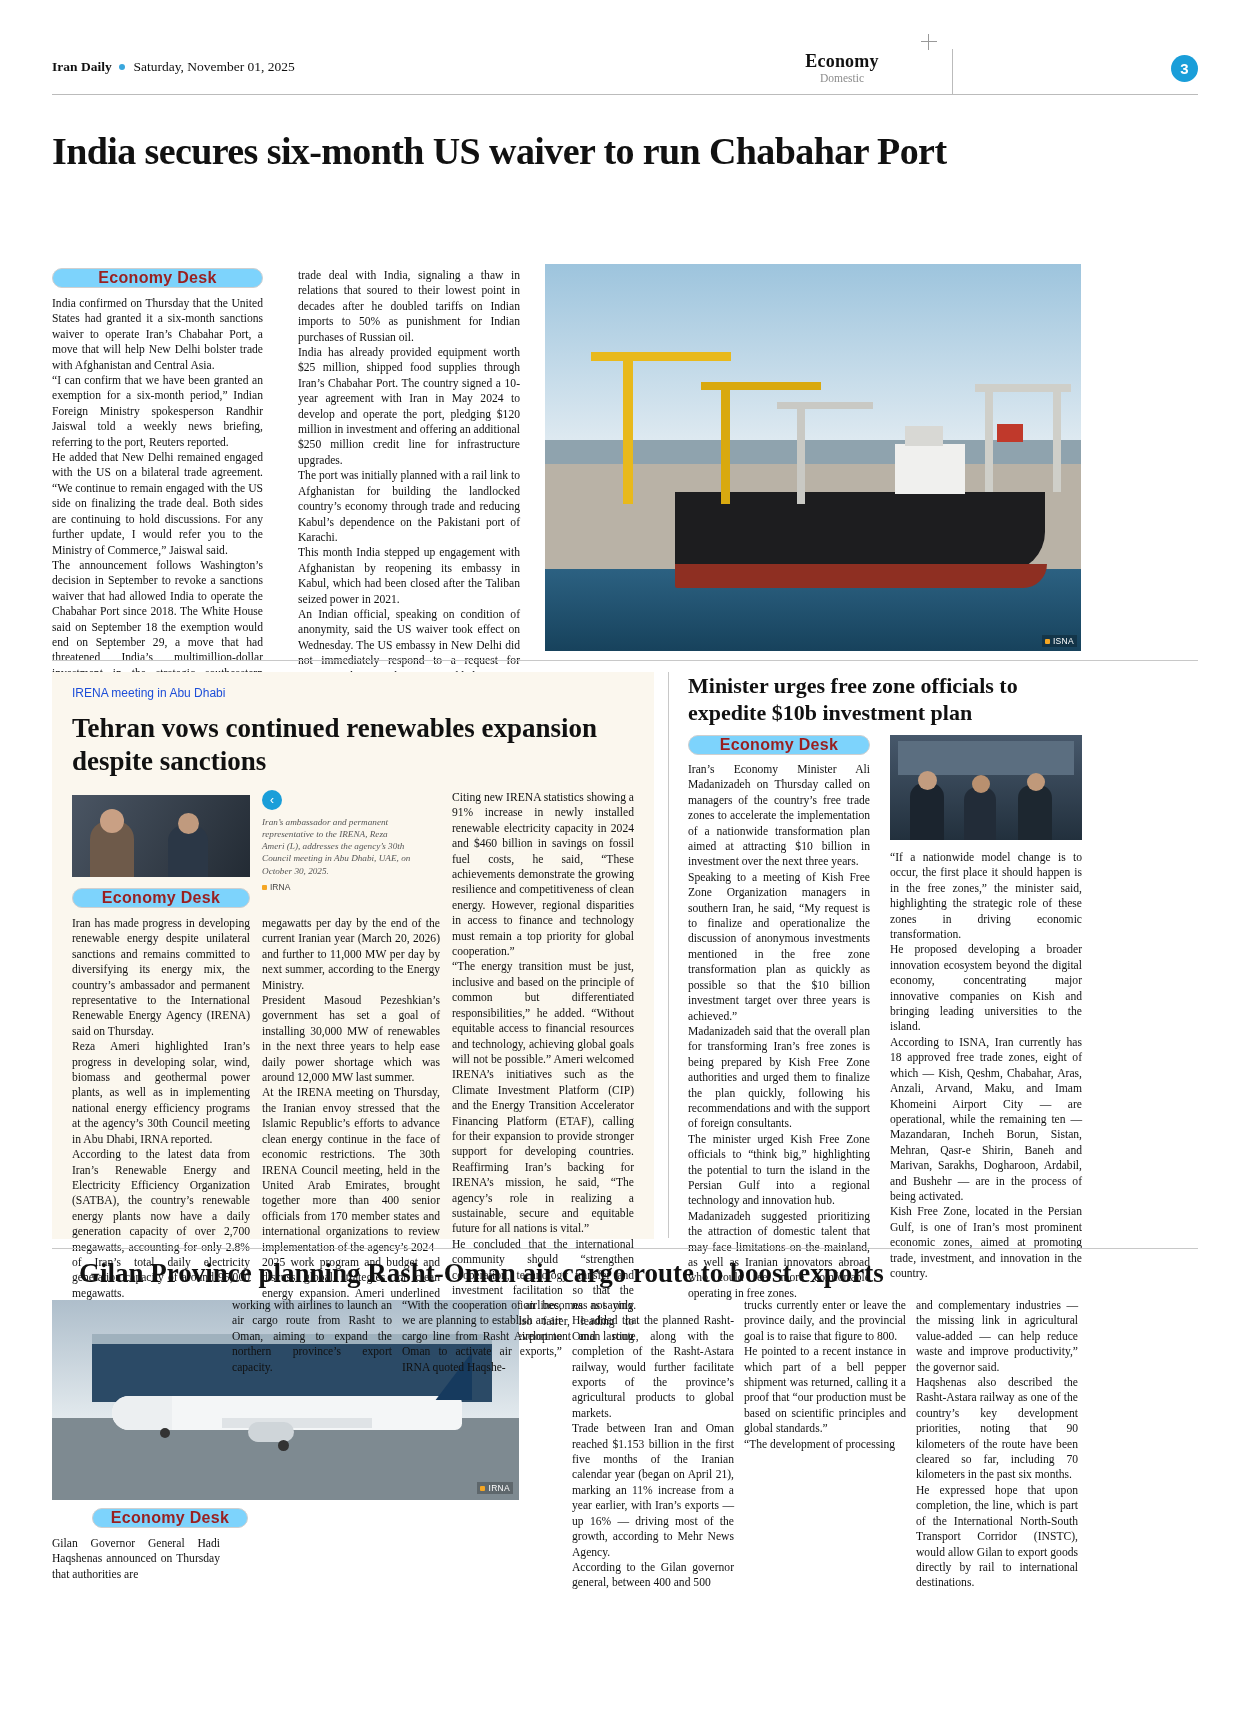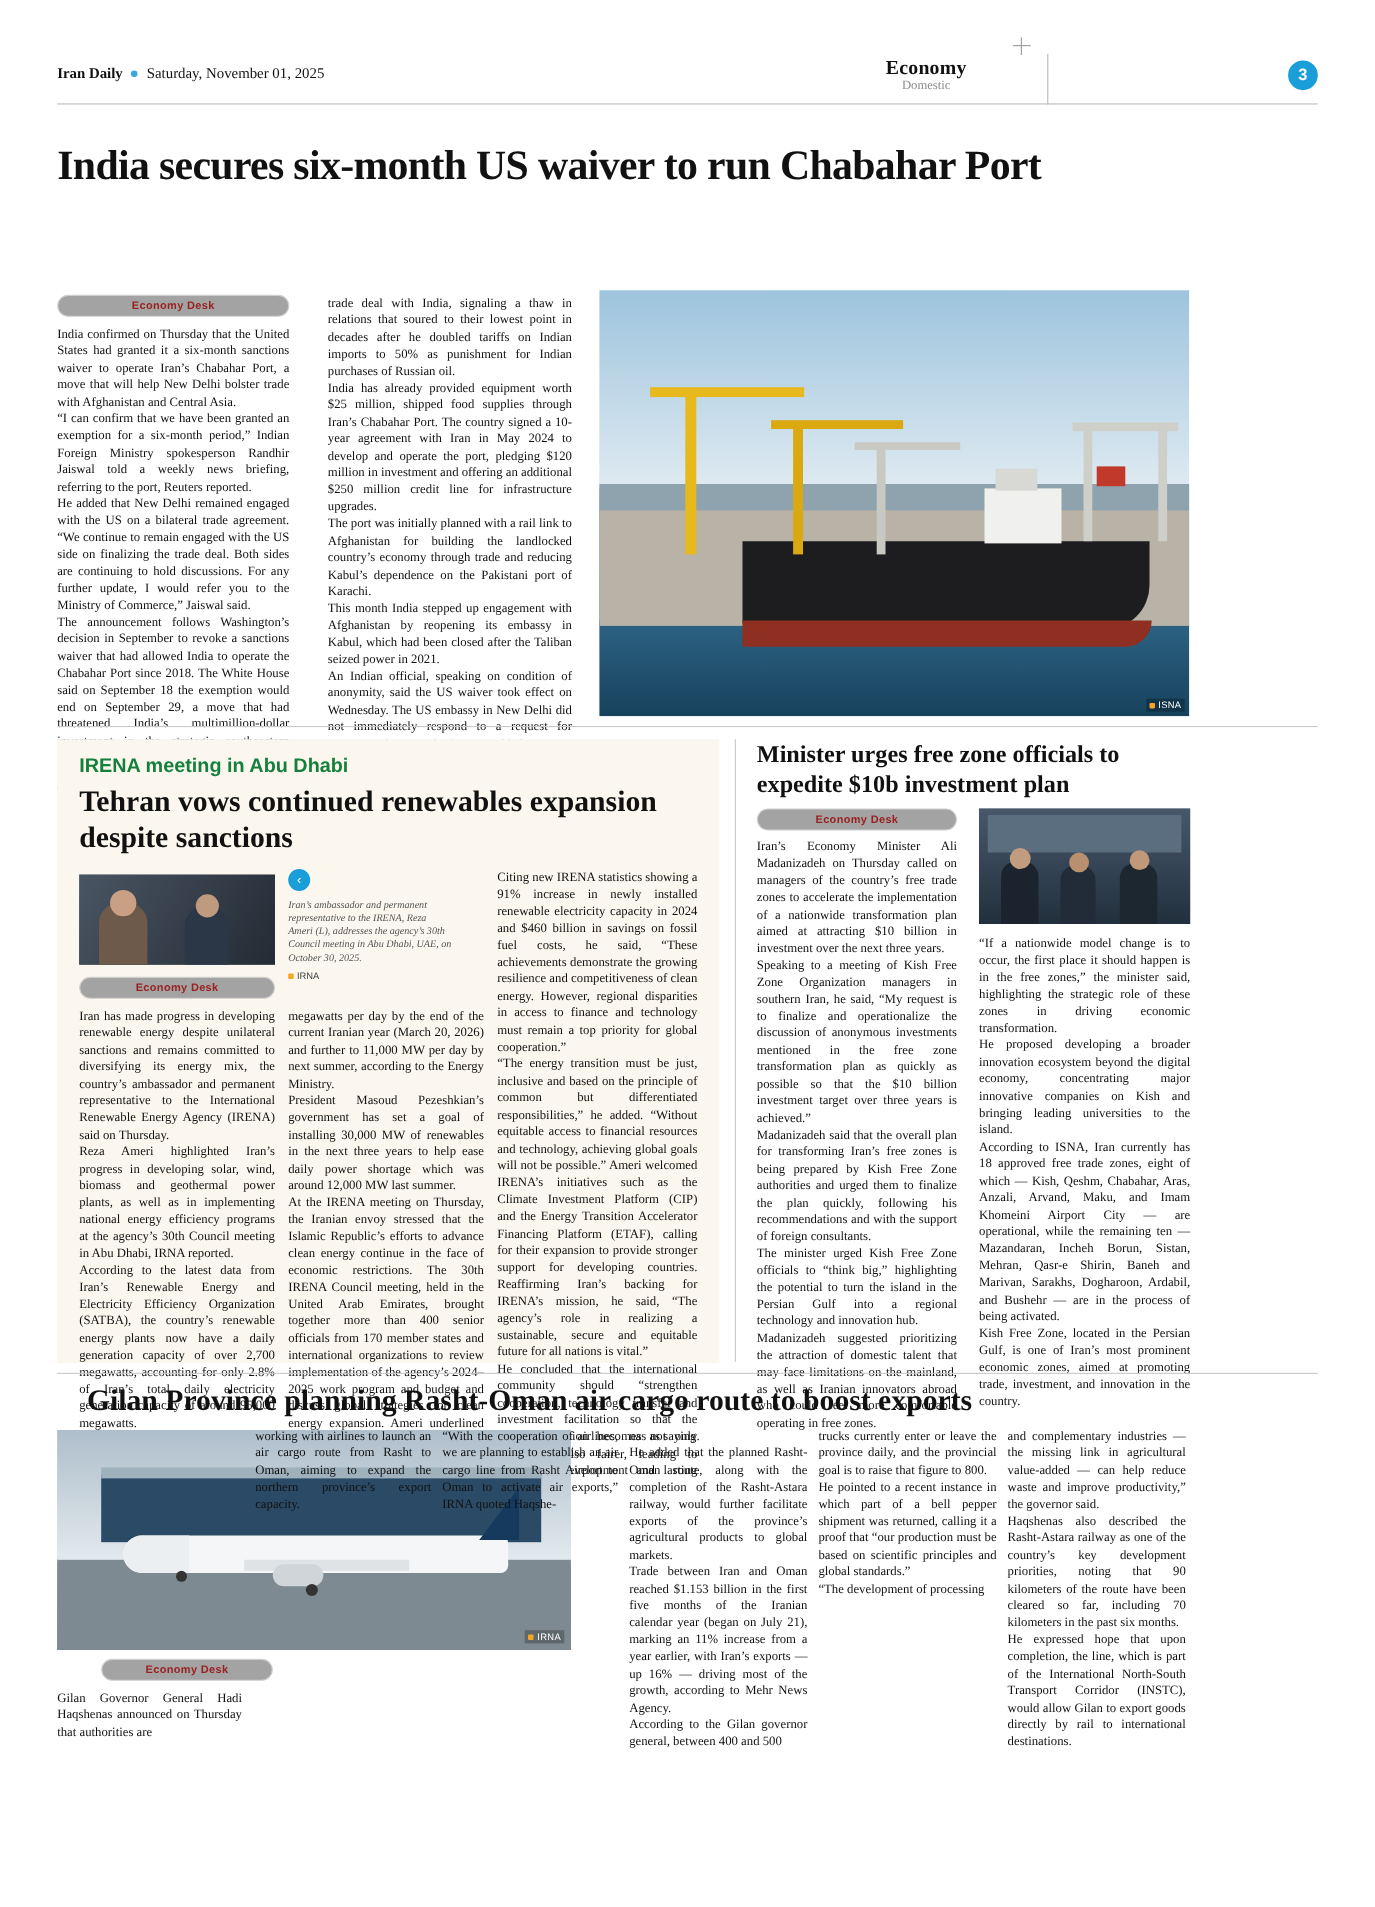--- a/index.html
+++ b/index.html
@@ -76,24 +76,24 @@
     font-size: 38px; line-height: 1.22;
     font-weight: bold; letter-spacing: -0.6px;
   }
 
   .deskbadge {
     border: 1px solid #cfcfcf;
     border-radius: 11px;
     height: 20px;
     display: flex; align-items: center; justify-content: center;
     font-family: "Liberation Sans", sans-serif;
-    font-size: 10px; font-weight: bold;
+    font-size: 16px; font-weight: bold;
     color: #9a1f1f;
     letter-spacing: .3px;
-    background: #a3a3a3;
+    background: #7dd3fc;
   }
 
   .col {
     position: absolute;
     font-size: 11.6px;
     line-height: 1.33;
     text-align: justify;
     hyphens: auto;
   }
   .col p { margin: 0; }
@@ -125,21 +125,21 @@
 
   
   .tint {
     position: absolute; left: 52px; top: 672px;
     width: 602px; height: 567px;
     background: #fbf7ee;
   }
   .kicker {
     position: absolute;
     font-family: "Liberation Sans", sans-serif;
-    font-size: 18px; font-weight: bold; color: #15803d;
+    font-size: 12px; font-weight: normal; color: #1d4ed8;
   }
   .subhead {
     position: absolute;
     font-size: 27px; font-weight: bold; line-height: 1.24;
   }
   .photo-irena {
     position: absolute; left: 72px; top: 795px;
     width: 178px; height: 82px;
     background: linear-gradient(#5c6a7a, #2e3742);
     overflow: hidden;
@@ -347,21 +347,21 @@
     </div>
   <div class="col" style="left:232px; top:1298px; width:160px;" id="gc2">
       <p>working with airlines to launch an air cargo route from Rasht to Oman, aiming to expand the northern province’s export capacity.</p>
     </div>
   <div class="col" style="left:402px; top:1298px; width:160px;" id="gc3">
       <p>“With the cooperation of airlines, we are planning to establish an air cargo line from Rasht Airport to Oman to activate air exports,” IRNA quoted Haqshe-</p>
     </div>
   <div class="col" style="left:572px; top:1298px; width:162px;" id="gc4">
       <p>nas as saying.</p>
       <p>He added that the planned Rasht-Oman route, along with the completion of the Rasht-Astara railway, would further facilitate exports of the province’s agricultural products to global markets.</p>
-      <p>Trade between Iran and Oman reached $1.153 billion in the first five months of the Iranian calendar year (began on July 21), marking an 11% increase from a year earlier, with Iran’s exports — up 16% — driving most of the growth, according to Mehr News Agency.</p>
+      <p>Trade between Iran and Oman reached $1.153 billion in the first five months of the Iranian calendar year (began on April 21), marking an 11% increase from a year earlier, with Iran’s exports — up 16% — driving most of the growth, according to Mehr News Agency.</p>
       <p>According to the Gilan governor general, between 400 and 500</p>
     </div>
   <div class="col" style="left:744px; top:1298px; width:162px;" id="gc5">
       <p>trucks currently enter or leave the province daily, and the provincial goal is to raise that figure to 800.</p>
       <p>He pointed to a recent instance in which part of a bell pepper shipment was returned, calling it a proof that “our production must be based on scientific principles and global standards.”</p>
       <p>“The development of processing</p>
     </div>
   <div class="col" style="left:916px; top:1298px; width:162px;" id="gc6">
       <p>and complementary industries — the missing link in agricultural value-added — can help reduce waste and improve productivity,” the governor said.</p>
       <p>Haqshenas also described the Rasht-Astara railway as one of the country’s key development priorities, noting that 90 kilometers of the route have been cleared so far, including 70 kilometers in the past six months.</p>

